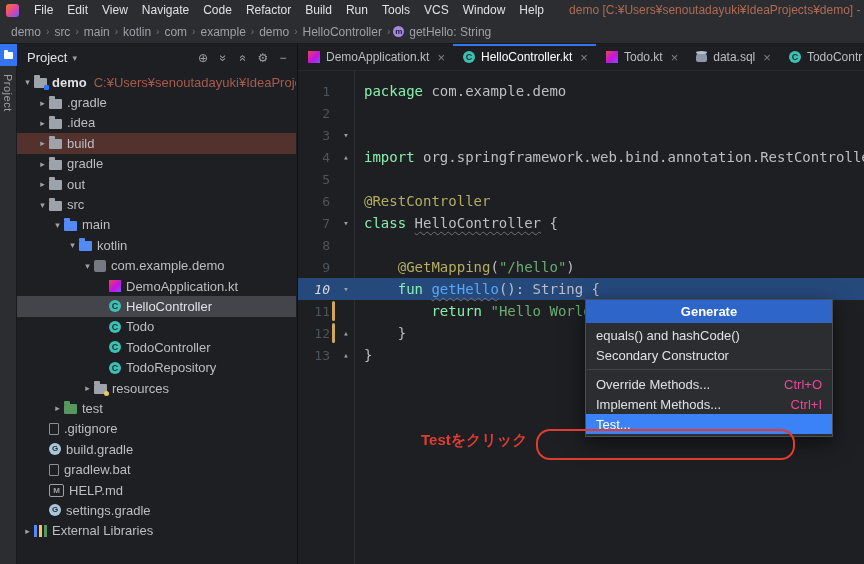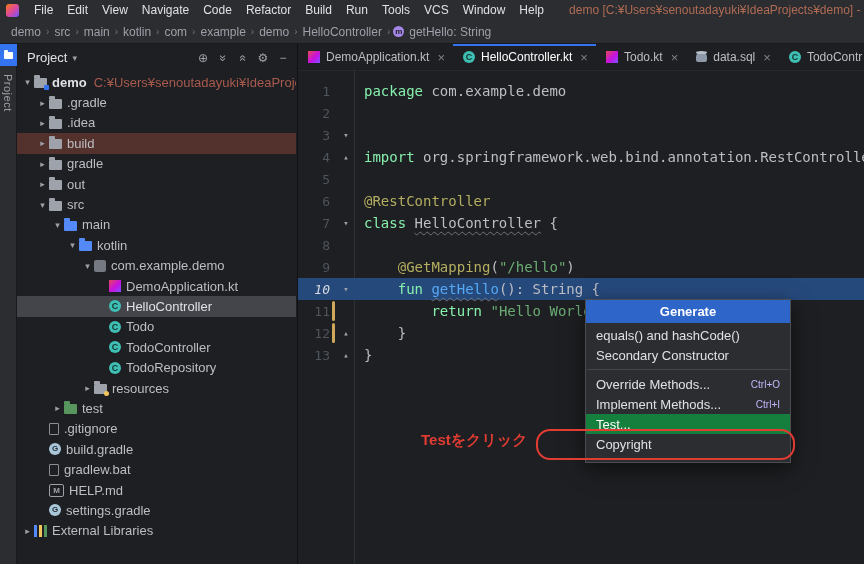--- a/index.html
+++ b/index.html
@@ -93,28 +93,28 @@
   .fold{flex:0 0 16px;width:16px;text-align:center;color:#9DA0A8;font-size:9px;cursor:default;}
   .codeln{white-space:pre;padding-left:10px;}
   .tk-kw{color:#86efac;}
   .tk-pl{color:#BCBEC4;}
   .tk-ann{color:#B3AE60;}
   .tk-str{color:#6AAB73;}
   .tk-decl{color:#BCBEC4;text-decoration:underline wavy #6F737A 1px;text-underline-offset:3px;}
   .tk-fn{color:#56A8F5;text-decoration:underline wavy #6F737A 1px;text-underline-offset:3px;}
 
   
-  .popup{position:absolute;left:585px;top:299px;width:206px;background:#2B2D30;border:1px solid #4A4D52;
-         box-shadow:0 6px 20px rgba(0,0,0,.55);z-index:10;font-size:13px;padding-bottom:8px;box-sizing:border-box;}
+  .popup{position:absolute;left:585px;top:299px;width:248px;background:#2B2D30;border:1px solid #4A4D52;
+         box-shadow:0 6px 20px rgba(0,0,0,.55);z-index:10;font-size:13px;padding-bottom:2px;box-sizing:border-box;}
   .ptitle{height:23px;background:#2E65C9;color:#FFFFFF;font-weight:bold;display:flex;align-items:center;
           justify-content:center;margin-bottom:2px;}
   .pitem{height:20px;display:flex;align-items:center;padding:0 10px;color:#DFE1E5;cursor:default;}
-  .pitem.sel{background:#15803d;color:#FFFFFF;}
+  .pitem.sel{background:#3b82f6;color:#FFFFFF;}
   .plabel{flex:1;}
-  .pshort{color:#c4b5fd;font-size:10px;}
+  .pshort{color:#ec4899;font-size:13px;}
   .psep{height:1px;background:#43454A;margin:4px 1px;}
 
   
   .anno-rect{position:absolute;left:536px;top:429px;width:255px;height:27px;border:2px solid #E23C32;
              border-radius:14px;z-index:20;pointer-events:none;}
   .anno-text{position:absolute;left:421px;top:431px;z-index:20;color:#E23C32;font-weight:bold;font-size:15px;}
 </style>
 </head>
 <body>
 
@@ -431,22 +431,19 @@
           <span class="plabel">Override Methods...</span>
           <span class="pshort">Ctrl+O</span>
         </div>
         <div class="pitem">
           <span class="plabel">Implement Methods...</span>
           <span class="pshort">Ctrl+I</span>
         </div>
         <div class="pitem sel">
           <span class="plabel">Test...</span>
         </div>
-        <div class="pitem">
-          <span class="plabel">Copyright</span>
-        </div>
       </div>
   </div>
 
   <div class="anno-rect"></div>
   <div class="anno-text">Testをクリック</div>
 
 </div>
 
 </body></html>

